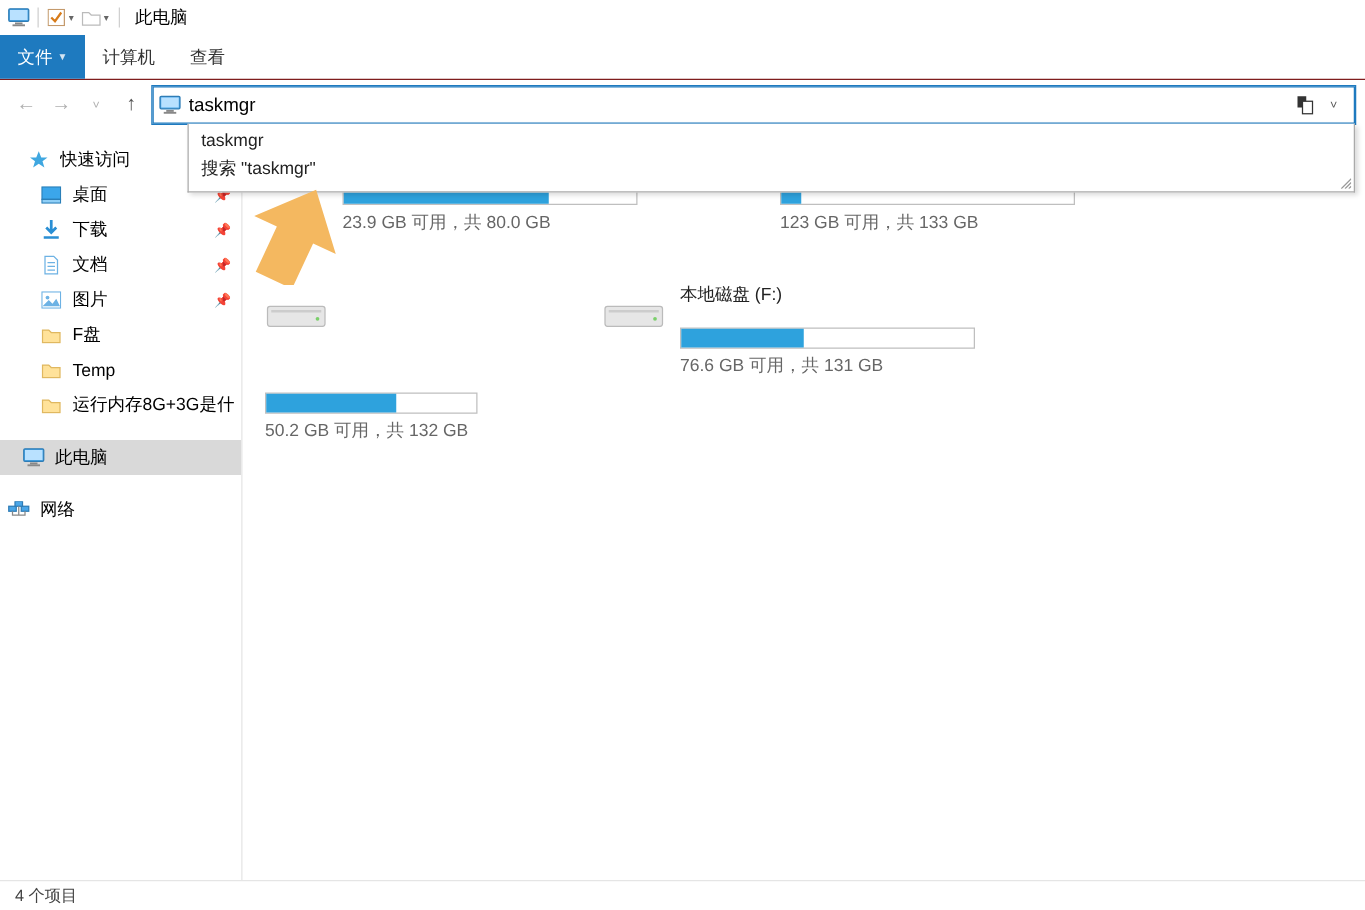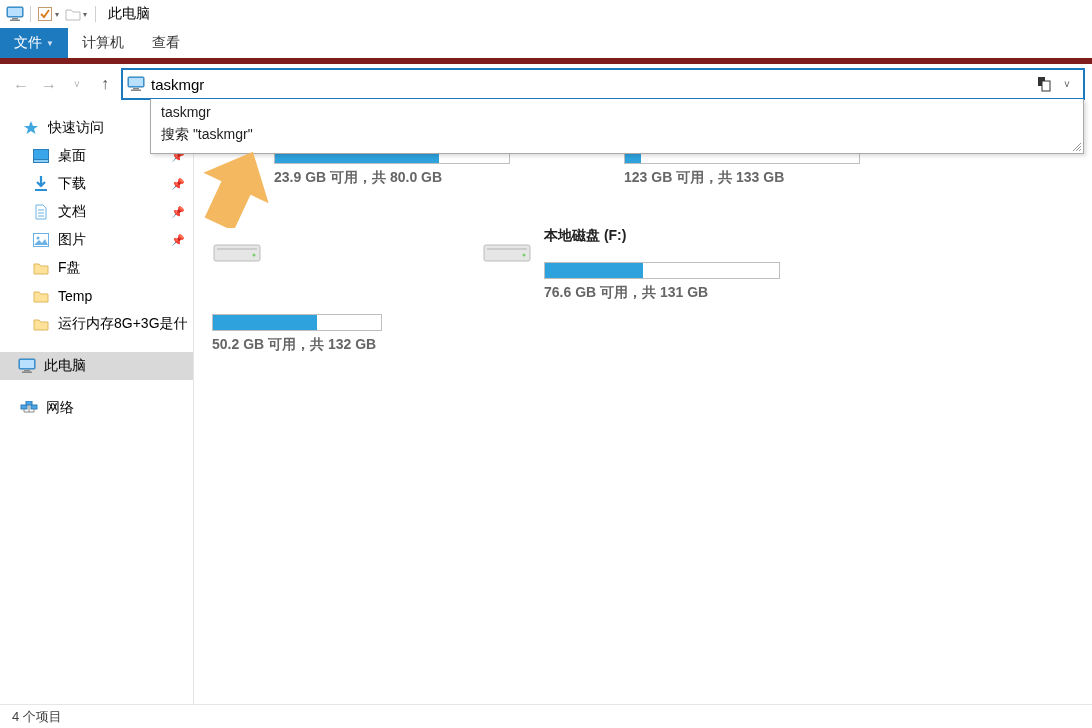--- a/index.html
+++ b/index.html
@@ -8,21 +8,21 @@
     
     .titlebar { height: 28px; display: flex; align-items: center; padding: 0 6px; gap: 4px; }
     .tb-icon-pc { width: 18px; height: 16px; }
     .tb-sep { width: 1px; height: 16px; background: #d0d0d0; margin: 0 2px; }
     .tb-check { width: 16px; height: 16px; display: flex; align-items: center; justify-content: center; color: #d87c1a; font-size: 14px; }
     .tb-drop { font-size: 8px; color: #666; margin-left: -2px; margin-right: 2px; }
     .tb-folder { width: 16px; height: 16px; display:flex; align-items:center; justify-content:center; }
     .tb-title { margin-left: 6px; font-size: 14px; }
 
     
-    .ribbon { height: 36px; display: flex; align-items: stretch; border-bottom: 6px solid #7f1d1d; }
+    .ribbon { height: 36px; display: flex; align-items: stretch; border-bottom: 1px solid #7f1d1d; }
     .rib-file { background: #1e7abf; color: #fff; display: flex; align-items: center; padding: 0 14px; font-size: 14px; position: relative; }
     .rib-file-arrow { font-size: 8px; margin-left: 4px; color: rgba(255,255,255,0.8); }
     .rib-tab { display: flex; align-items: center; padding: 0 14px; font-size: 14px; color: #333; }
 
     
     .navrow { height: 40px; display: flex; align-items: center; padding: 4px 8px 4px 10px; gap: 6px; border-bottom: 0; }
     .nav-btn { width: 22px; height: 22px; display: flex; align-items: center; justify-content: center; color: #b0b0b0; font-size: 16px; }
     .nav-btn.up { color: #555; }
     .address-wrap { flex: 1; position: relative; }
     .address-box { height: 30px; border: 1px solid #1e7abf; outline: 1px solid #1e7abf; display: flex; align-items: center; padding: 0 4px; position: relative; background: #fff; }
@@ -32,21 +32,21 @@
     .addr-drop-btn { width: 24px; height: 28px; display: flex; align-items: center; justify-content: center; font-size: 10px; color: #555; }
 
     
     .addr-dropdown { position: absolute; top: 30px; left: 28px; right: 0; border: 1px solid #aaa; border-top: none; background: #fff; box-shadow: 2px 2px 4px rgba(0,0,0,0.15); z-index: 50; padding: 2px 0 6px 0; }
     .addr-dd-item { padding: 3px 10px; font-size: 14px; color: #222; }
     .addr-dd-resize { position: absolute; right: 2px; bottom: 2px; width: 10px; height: 10px; }
 
     
     .body-split { display: flex; height: calc(728px - 28px - 36px - 40px - 24px); }
     .sidebar { width: 194px; border-right: 1px solid #e5e5e5; padding-top: 10px; overflow: hidden; }
-    .content { flex: 1; position: relative; padding: 6px 0 0 18px; font-weight: bold; }
+    .content { flex: 1; position: relative; padding: 6px 0 0 18px; }
 
     
     .sb-group { margin-bottom: 14px; }
     .sb-item { height: 28px; display: flex; align-items: center; padding-left: 22px; font-size: 14px; position: relative; }
     .sb-item.indent { padding-left: 32px; }
     .sb-item.selected { background: #d9d9d9; }
     .sb-icon { width: 18px; height: 16px; margin-right: 8px; display:flex; align-items:center; justify-content:center; flex-shrink: 0; }
     .sb-pin { position: absolute; right: 8px; font-size: 11px; color: #888; }
     .sb-label { white-space: nowrap; overflow: hidden; }
 
@@ -233,21 +233,21 @@
               <rect x="2" y="2" width="14" height="8" fill="#b9e1ff"></rect>
               <rect x="6" y="12" width="6" height="1.5" fill="#888"></rect>
               <rect x="4" y="13.5" width="10" height="1.5" fill="#888"></rect>
             </svg>
         </span>
         <span class="sb-label">此电脑</span>
       </div>
     </div>
 
     <div class="sb-group">
-      <div class="sb-item" style="padding-left:20px;">
+      <div class="sb-item" style="padding-left:6px;">
         <span class="sb-icon">
           <svg width="18" height="14" viewBox="0 0 18 14">
               <rect x="1" y="4" width="6" height="4" fill="#4aa6e8" stroke="#2e7cb5"></rect>
               <rect x="11" y="4" width="6" height="4" fill="#4aa6e8" stroke="#2e7cb5"></rect>
               <rect x="6" y="0" width="6" height="4" fill="#4aa6e8" stroke="#2e7cb5"></rect>
               <path d="M4 8 L4 11 L14 11 L14 8 M9 4 L9 11" stroke="#888" fill="none"></path>
             </svg>
         </span>
         <span class="sb-label">网络</span>
       </div>

